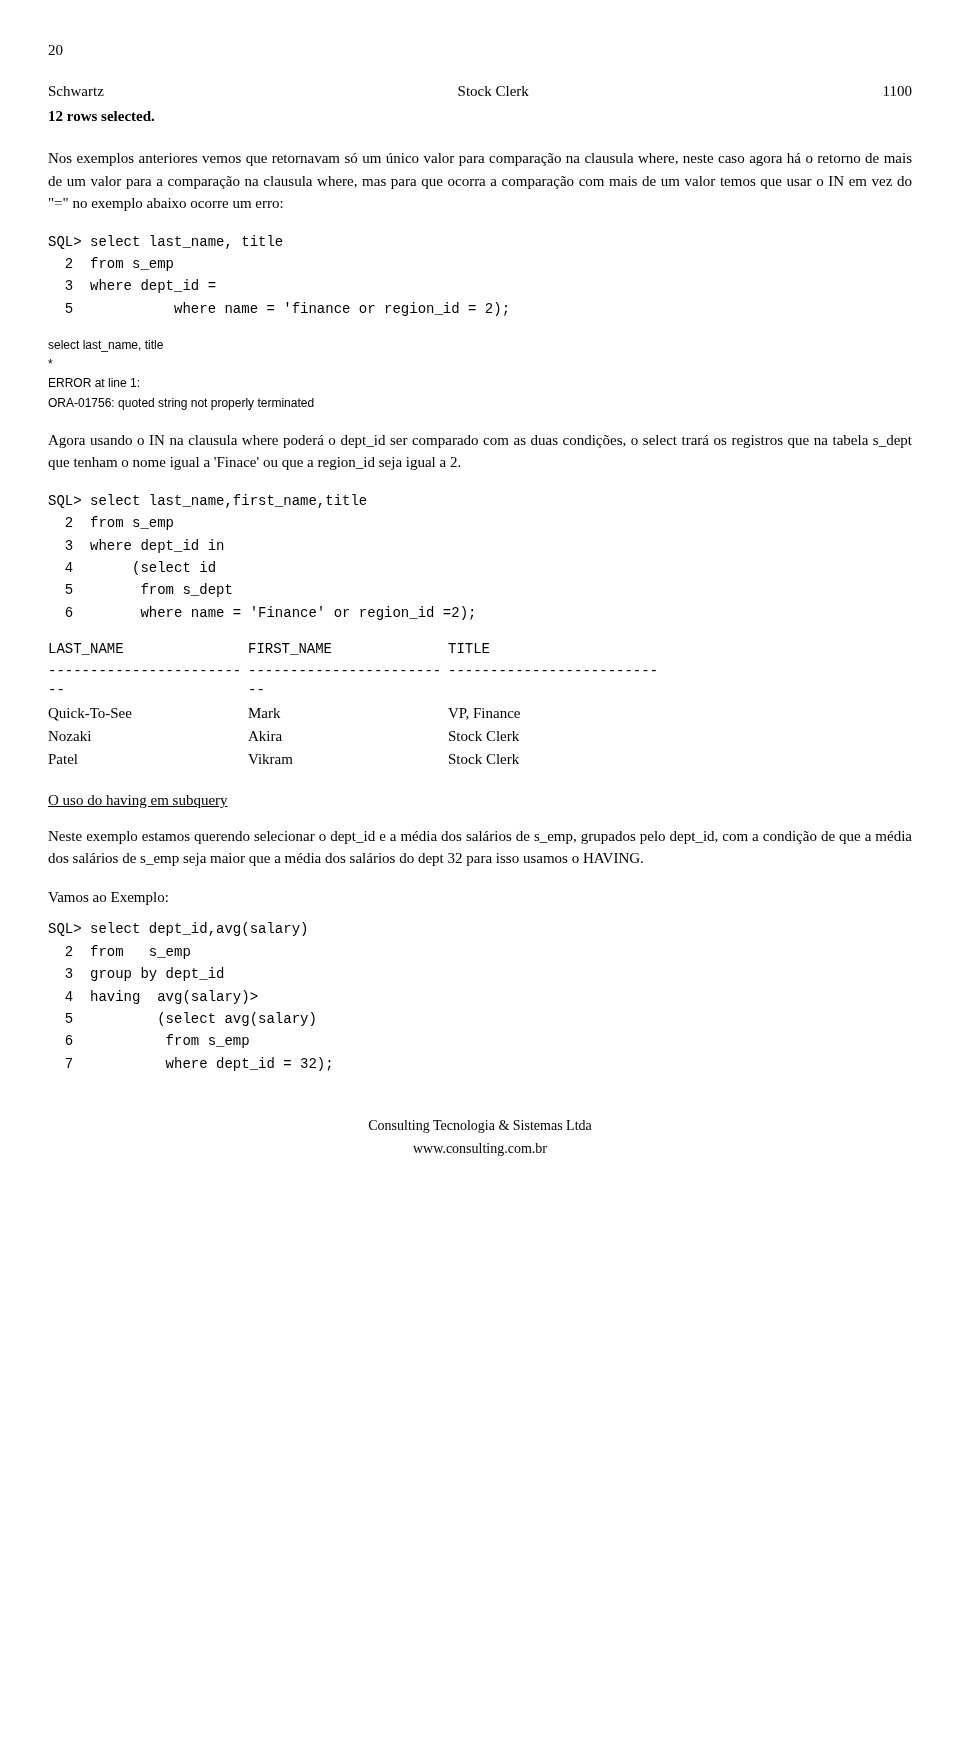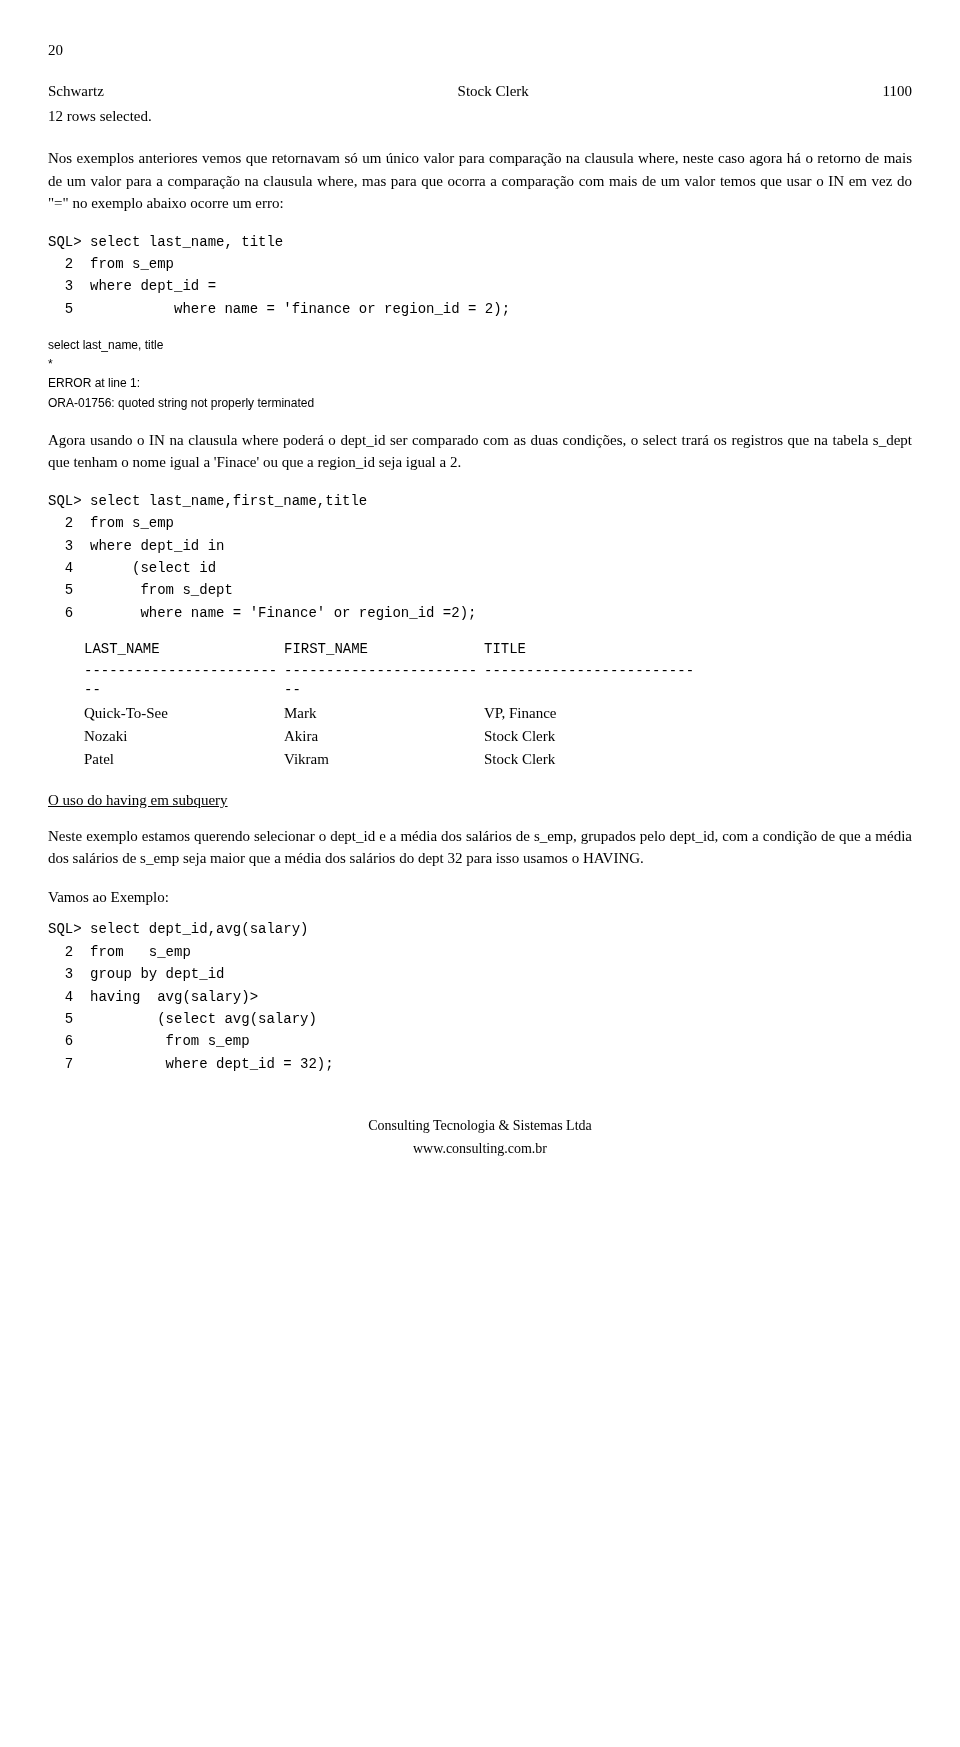--- a/index.html
+++ b/index.html
@@ -23,20 +23,21 @@
       margin-bottom: 20px;
     }
     .header-row {
       display: flex;
       justify-content: space-between;
       margin-bottom: 4px;
     }
     .rows-selected {
       margin-bottom: 20px;
       font-size: 15px;
+      font-weight: bold;
     }
     .paragraph {
       margin-bottom: 16px;
       text-align: justify;
       font-size: 15px;
       line-height: 1.5;
     }
     .code-block {
       font-family: 'Courier New', Courier, monospace;
       font-size: 14px;
@@ -61,21 +62,21 @@
       font-family: 'Courier New', Courier, monospace;
       font-size: 14px;
       margin-bottom: 2px;
     }
     .table-row-data {
       display: flex;
       font-family: 'Times New Roman', Times, serif;
       font-size: 15px;
       margin-bottom: 2px;
     }
-    .col1 { width: 200px; margin-left: 36px; }
+    .col1 { width: 200px; }
     .col2 { width: 200px; }
     .col3 { width: 300px; }
     .section-heading {
       text-decoration: underline;
       margin-bottom: 14px;
       font-size: 15px;
     }
     .footer {
       text-align: center;
       margin-top: 40px;

